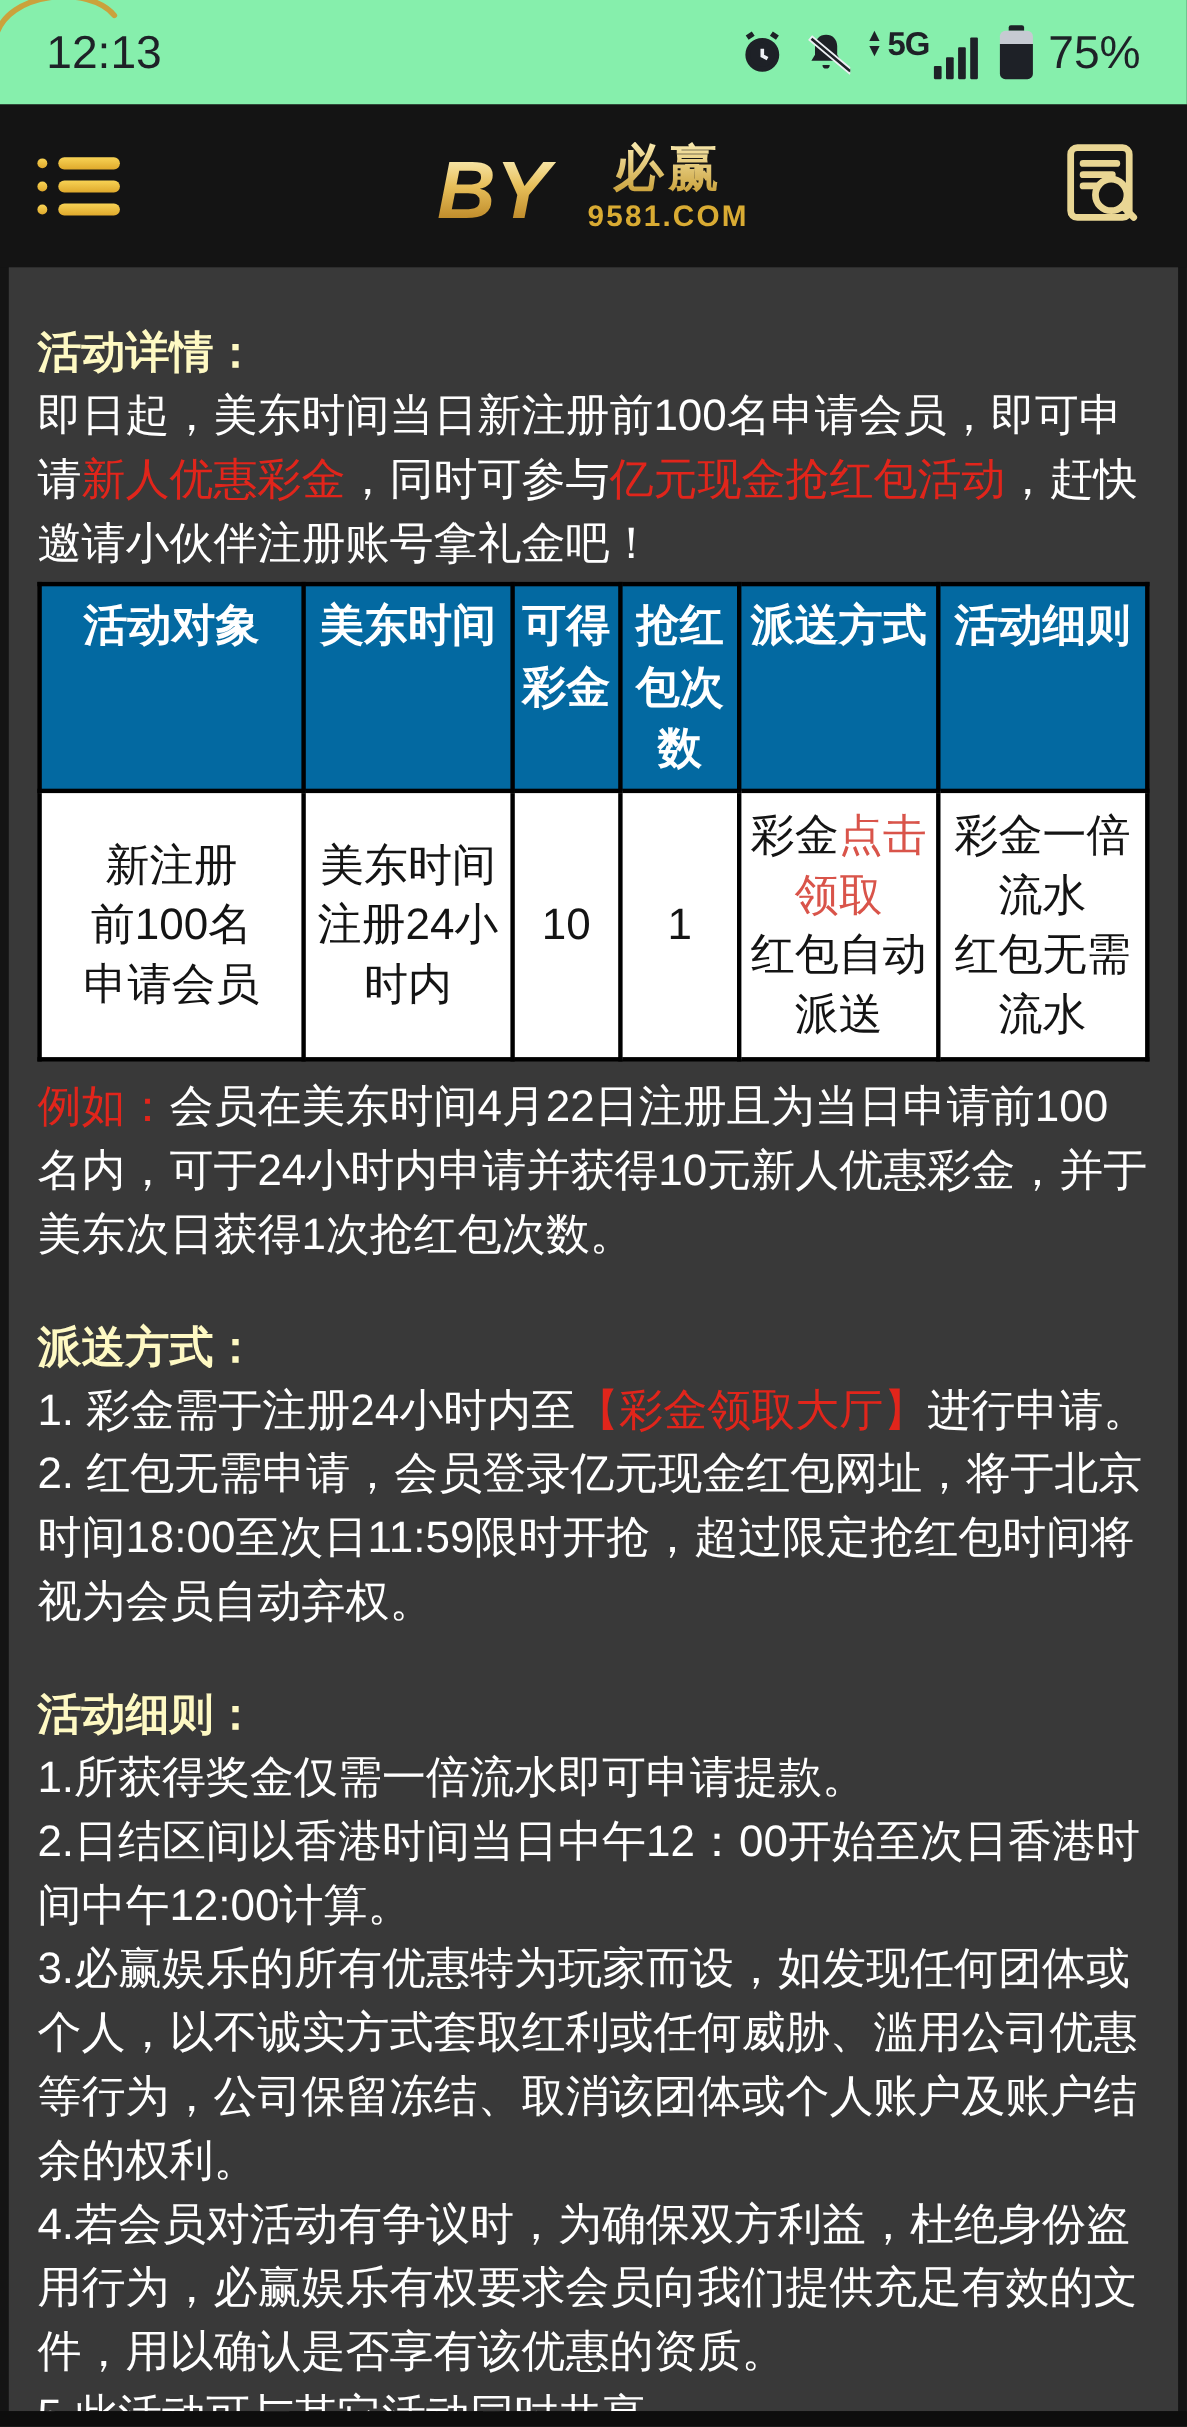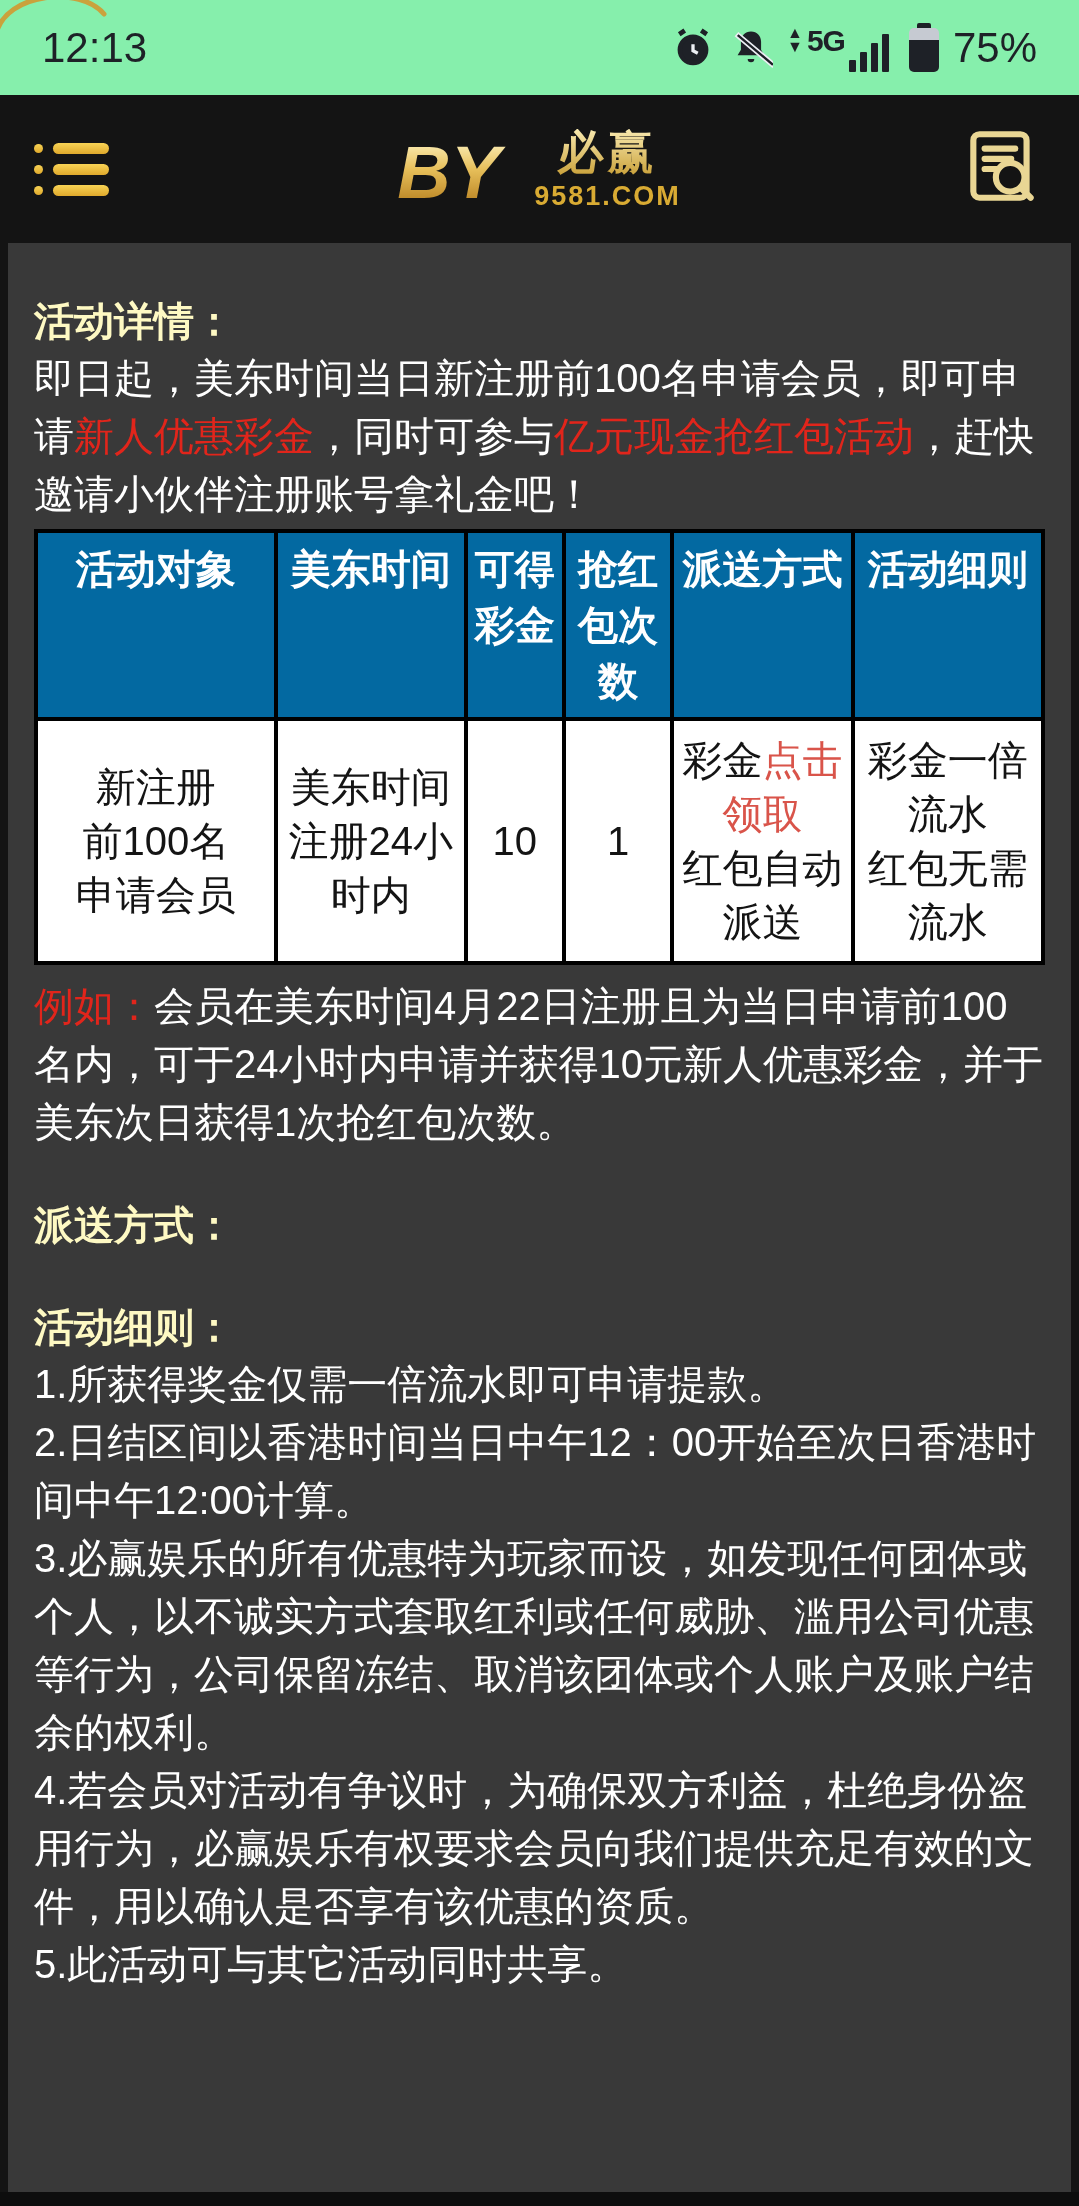--- a/index.html
+++ b/index.html
@@ -208,20 +208,24 @@
 红包无需
 流水</td>
     </tr>
   </tbody>
     </table>
 
   <p class="para" style="margin-top:12px"><span class="seg-red">例如：</span><span class="seg-white">会员在美东时间4月22日注册且为当日申请前100名内，可于24小时内申请并获得10元新人优惠彩金，并于美东次日获得1次抢红包次数。</span></p>
 
   <div class="section">
     <div class="h-gold">派送方式：</div>
+    <div>
+        <p class="para"><span class="seg-white">1. 彩金需于注册24小时内至</span><span class="seg-red">【彩金领取大厅】</span><span class="seg-white">进行申请。</span></p>
+        <p class="para"><span class="seg-white">2. 红包无需申请，会员登录亿元现金红包网址，将于北京时间18:00至次日11:59限时开抢，超过限定抢红包时间将视为会员自动弃权。</span></p>
+      </div>
   </div>
 
   <div class="section">
     <div class="h-gold">活动细则：</div>
     <div>
         <p class="para"><span class="seg-white">1.所获得奖金仅需一倍流水即可申请提款。</span></p>
         <p class="para"><span class="seg-white">2.日结区间以香港时间当日中午12：00开始至次日香港时间中午12:00计算。</span></p>
         <p class="para"><span class="seg-white">3.必赢娱乐的所有优惠特为玩家而设，如发现任何团体或个人，以不诚实方式套取红利或任何威胁、滥用公司优惠等行为，公司保留冻结、取消该团体或个人账户及账户结余的权利。</span></p>
         <p class="para"><span class="seg-white">4.若会员对活动有争议时，为确保双方利益，杜绝身份盗用行为，必赢娱乐有权要求会员向我们提供充足有效的文件，用以确认是否享有该优惠的资质。</span></p>
         <p class="para"><span class="seg-white">5.此活动可与其它活动同时共享。</span></p>

